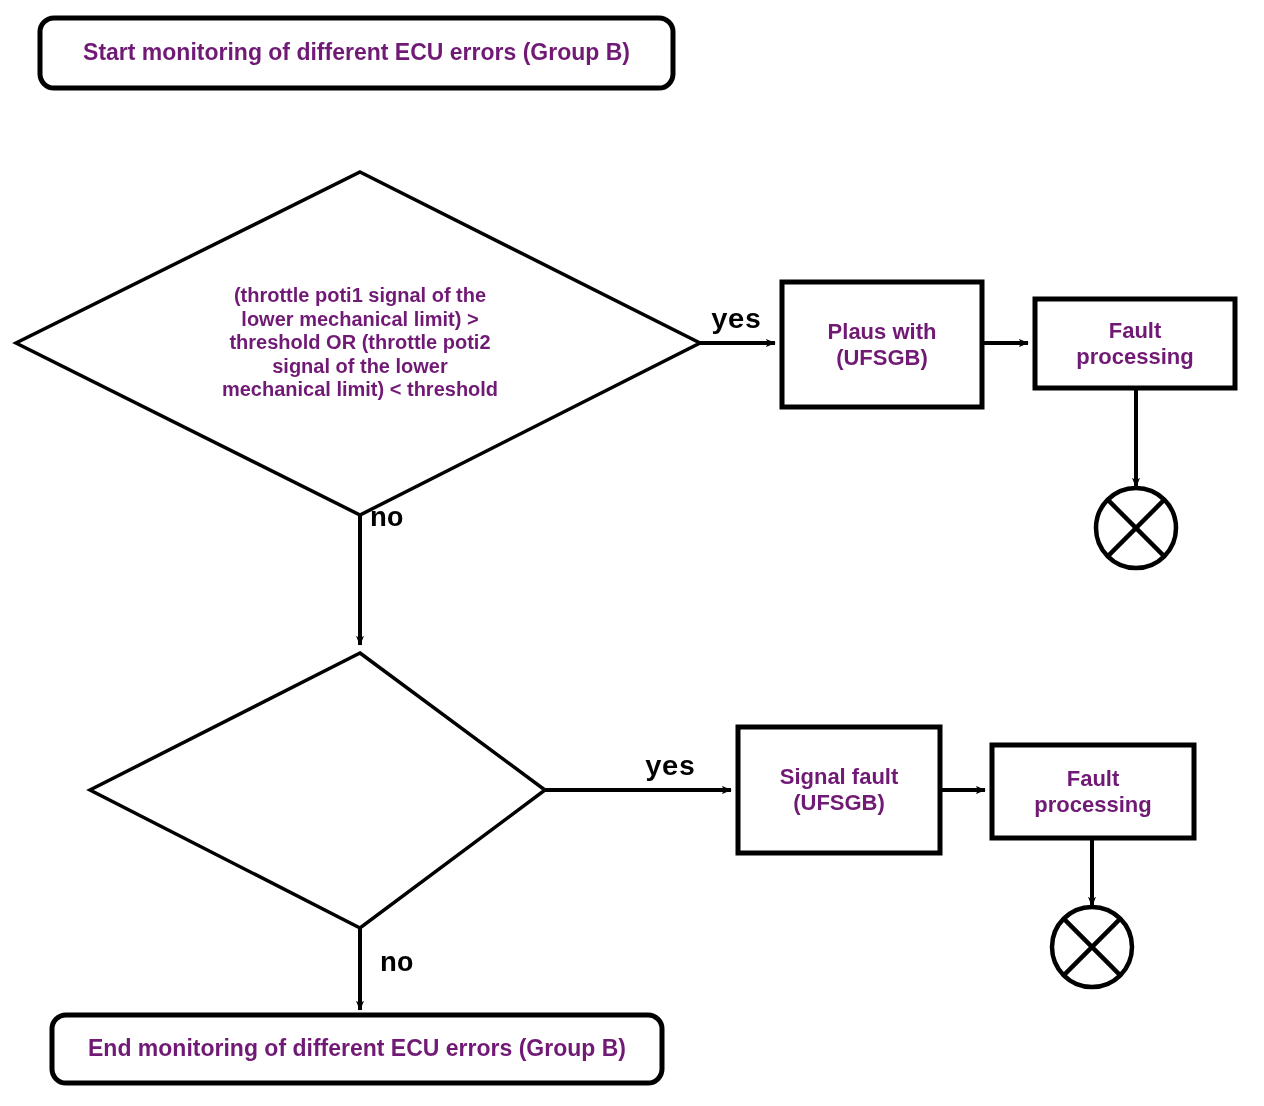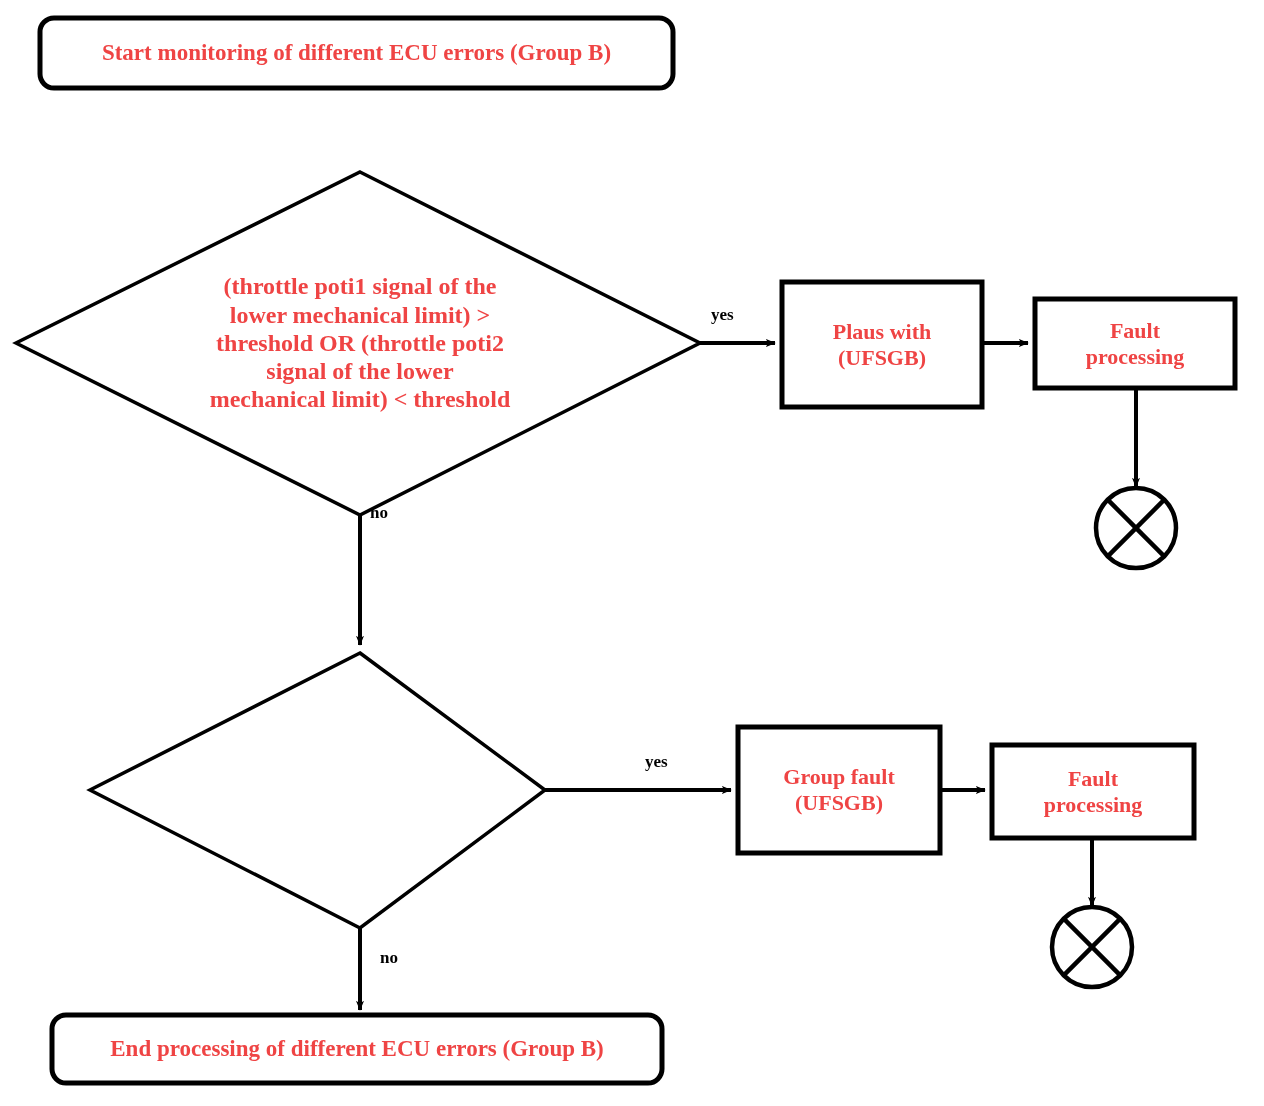--- a/index.html
+++ b/index.html
@@ -19,48 +19,48 @@
   #flow-svg {
     position: absolute;
     left: 0;
     top: 0;
     width: 1264px;
     height: 1106px;
   }
   .node-text {
     position: absolute;
     text-align: center;
-    color: #ef4444;
-    font-family: Liberation Serif, serif;
+    color: #701a75;
+    font-family: Liberation Sans, sans-serif;
     font-weight: bold;
     line-height: 1.18;
     white-space: pre-line;
     pointer-events: none;
     display: flex;
     align-items: center;
     justify-content: center;
   }
   .terminator-label {
     font-size: 23px;
     font-weight: bold;
   }
   .decision-label {
-    font-size: 24px;
+    font-size: 20px;
     font-weight: bold;
   }
   .process-label {
     font-size: 22px;
     font-weight: bold;
   }
   .edge-label {
     position: absolute;
-    font-size: 17px;
+    font-size: 28px;
     font-weight: bold;
     color: #000000;
-    font-family: Liberation Serif, serif;
+    font-family: Liberation Mono, monospace;
     white-space: nowrap;
   }
 </style>
 </head>
 <body>
 
 <div id="canvas">
 
   <svg id="flow-svg" viewBox="0 0 1264 1106">
     <defs>
@@ -118,27 +118,27 @@
 signal of the lower
 mechanical limit) &lt; threshold</div>
 
   <div class="node-text process-label" style="left:782px; top:282px; width:200px; height:125px;">Plaus with
 (UFSGB)</div>
 
   <div class="node-text process-label" style="left:1035px; top:299px; width:200px; height:89px;">Fault
 processing</div>
 
 
-  <div class="node-text process-label" style="left:738px; top:727px; width:202px; height:126px;">Group fault
+  <div class="node-text process-label" style="left:738px; top:727px; width:202px; height:126px;">Signal fault
 (UFSGB)</div>
 
   <div class="node-text process-label" style="left:992px; top:745px; width:202px; height:93px;">Fault
 processing</div>
 
-  <div class="node-text terminator-label" style="left:52px; top:1015px; width:610px; height:68px;">End processing of different ECU errors (Group B)</div>
+  <div class="node-text terminator-label" style="left:52px; top:1015px; width:610px; height:68px;">End monitoring of different ECU errors (Group B)</div>
 
   <div class="edge-label" style="left:711px; top:305px;">yes</div>
 
   <div class="edge-label" style="left:370px; top:503px;">no</div>
 
   <div class="edge-label" style="left:645px; top:752px;">yes</div>
 
   <div class="edge-label" style="left:380px; top:948px;">no</div>
 
 </div>

